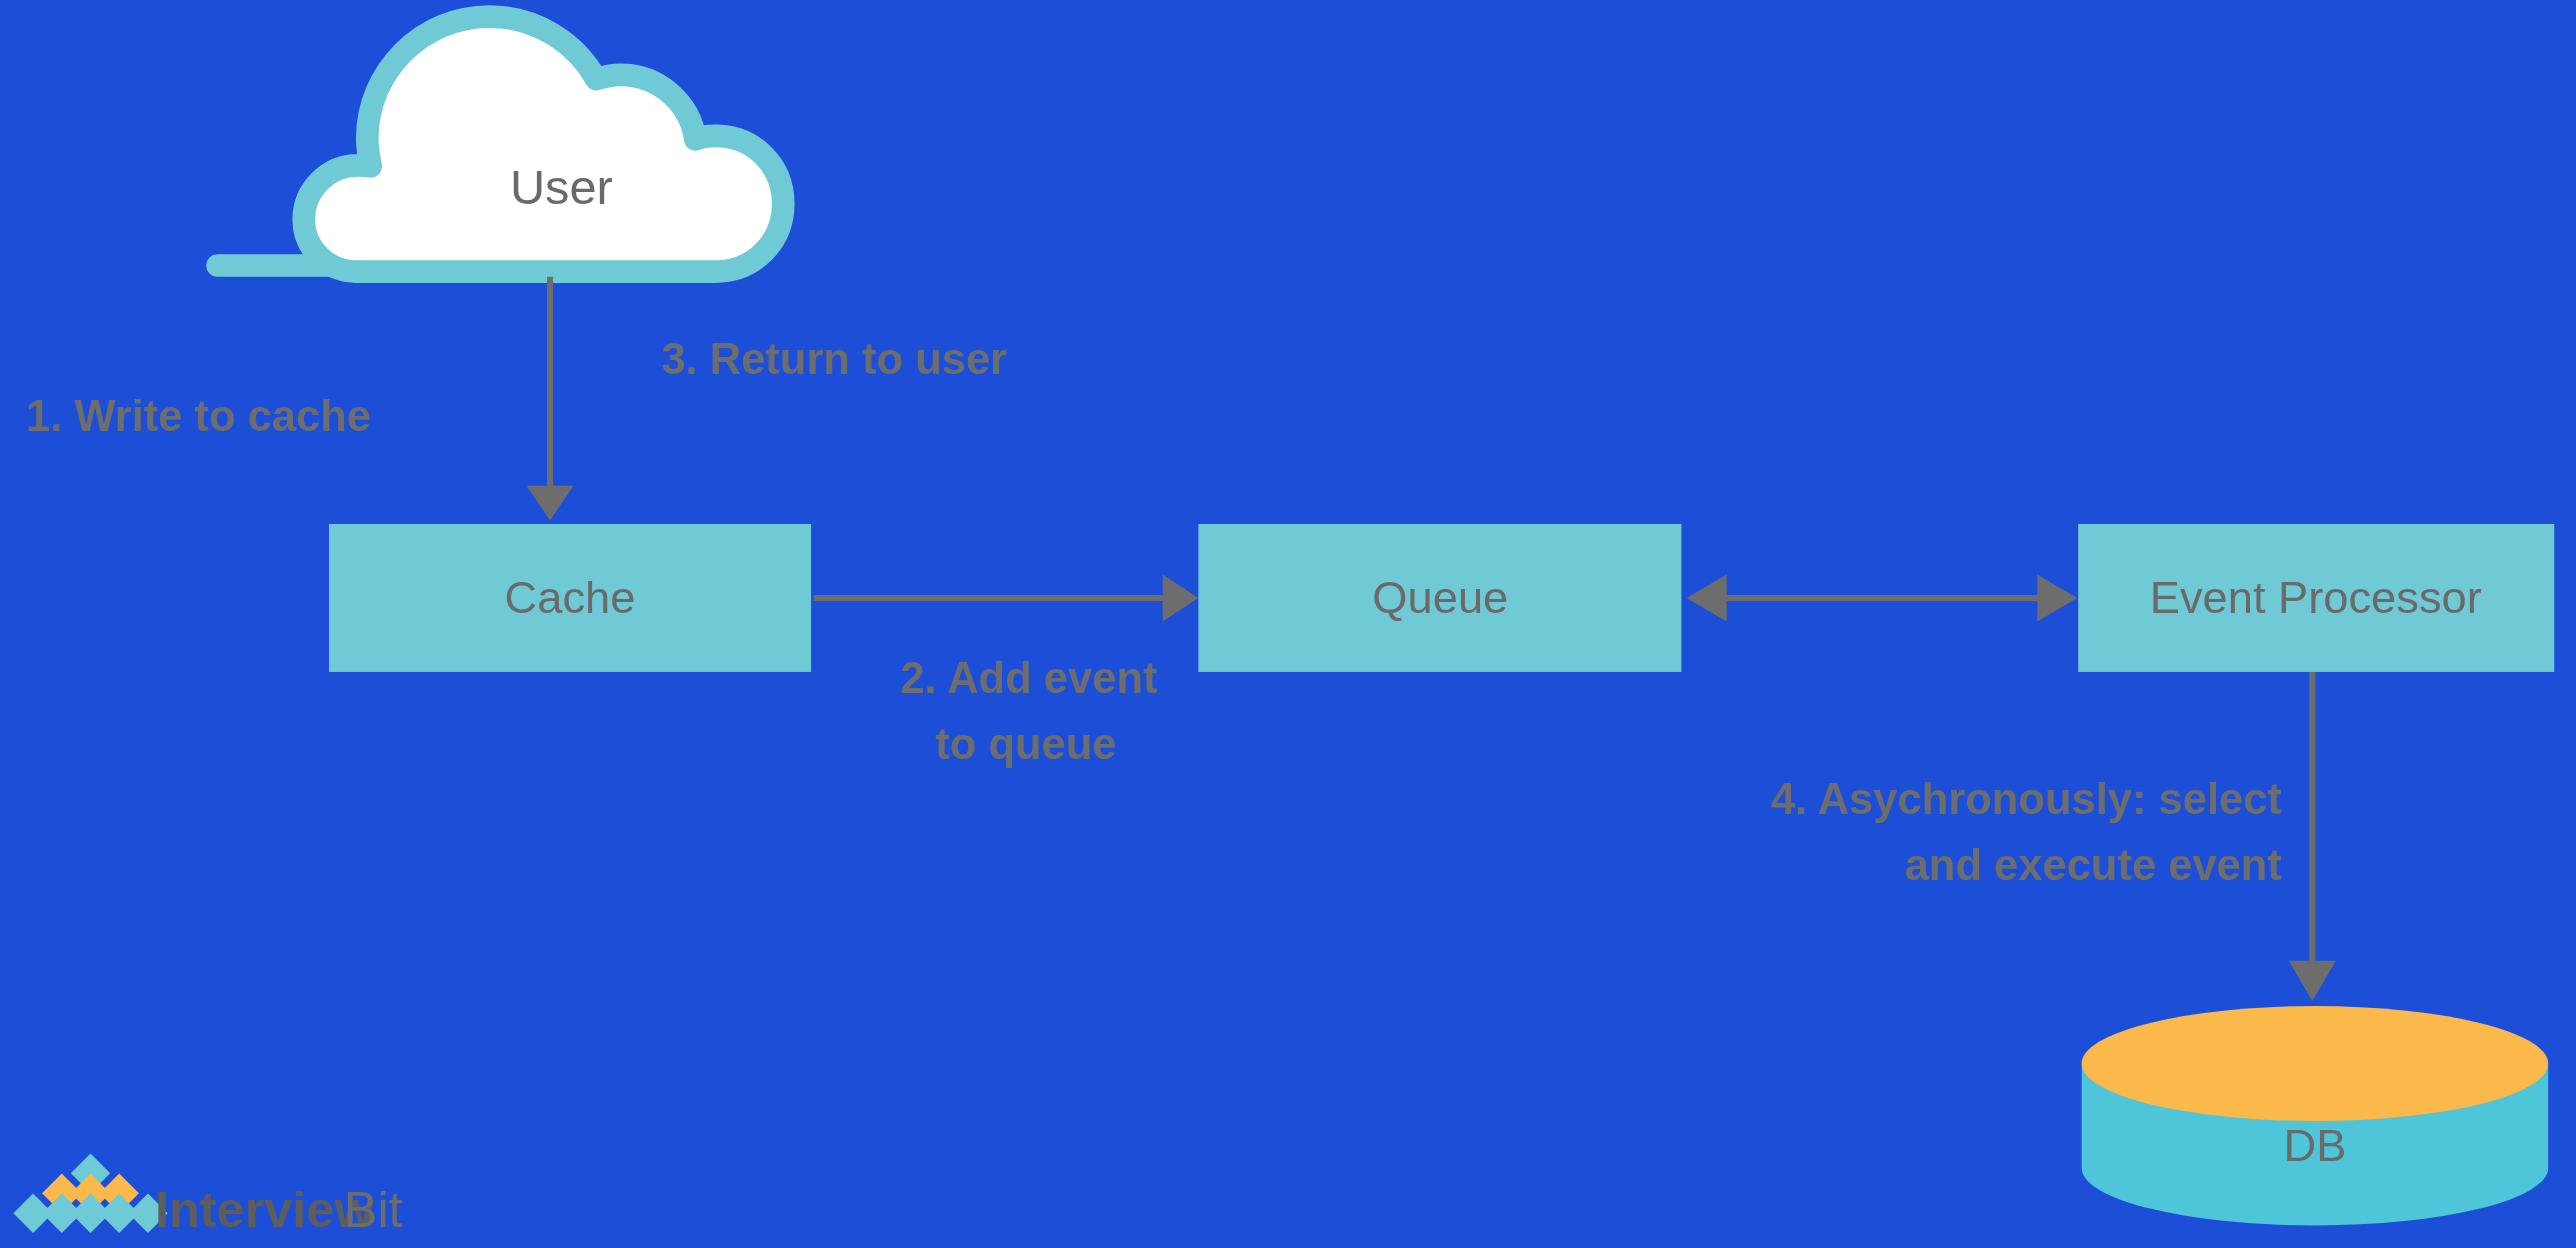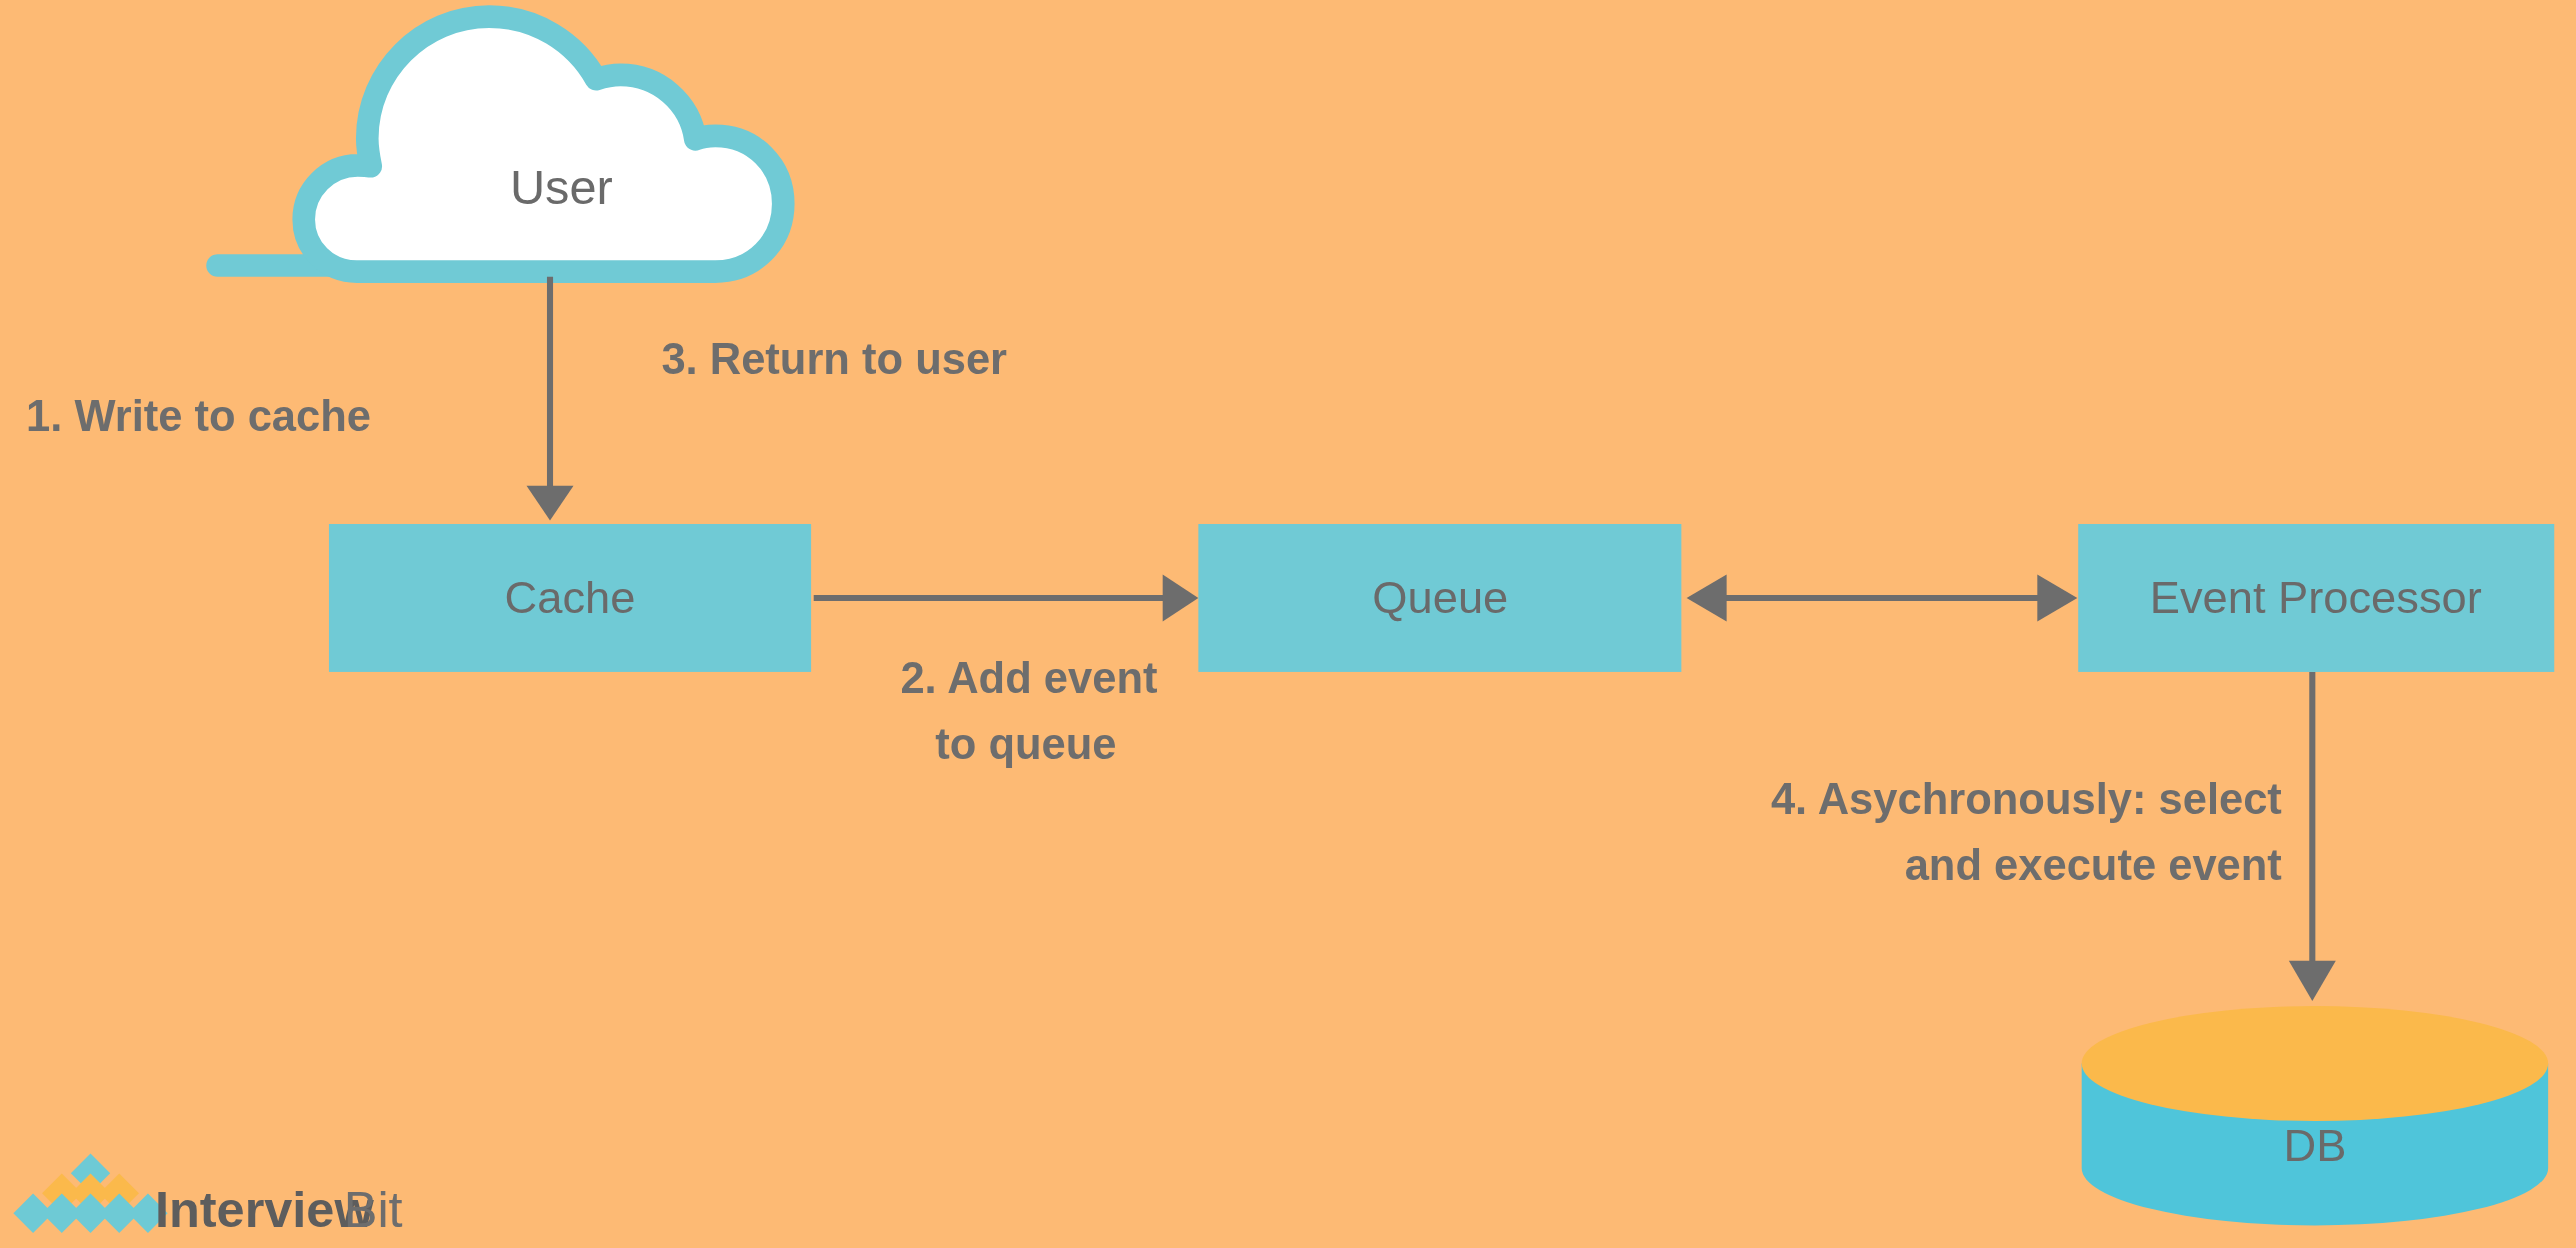--- a/index.html
+++ b/index.html
@@ -8,21 +8,21 @@
     padding: 0;
     background: #ffffff;
   }
   body {
     font-family: "Liberation Sans", sans-serif;
   }
   #canvas {
     position: relative;
     width: 2576px;
     height: 1249px;
-    background: #fdba74;
+    background: #1d4ed8;
     overflow: hidden;
   }
   #diagram-svg {
     position: absolute;
     left: 0;
     top: 0;
     width: 2576px;
     height: 1249px;
   }
   .node-label {

